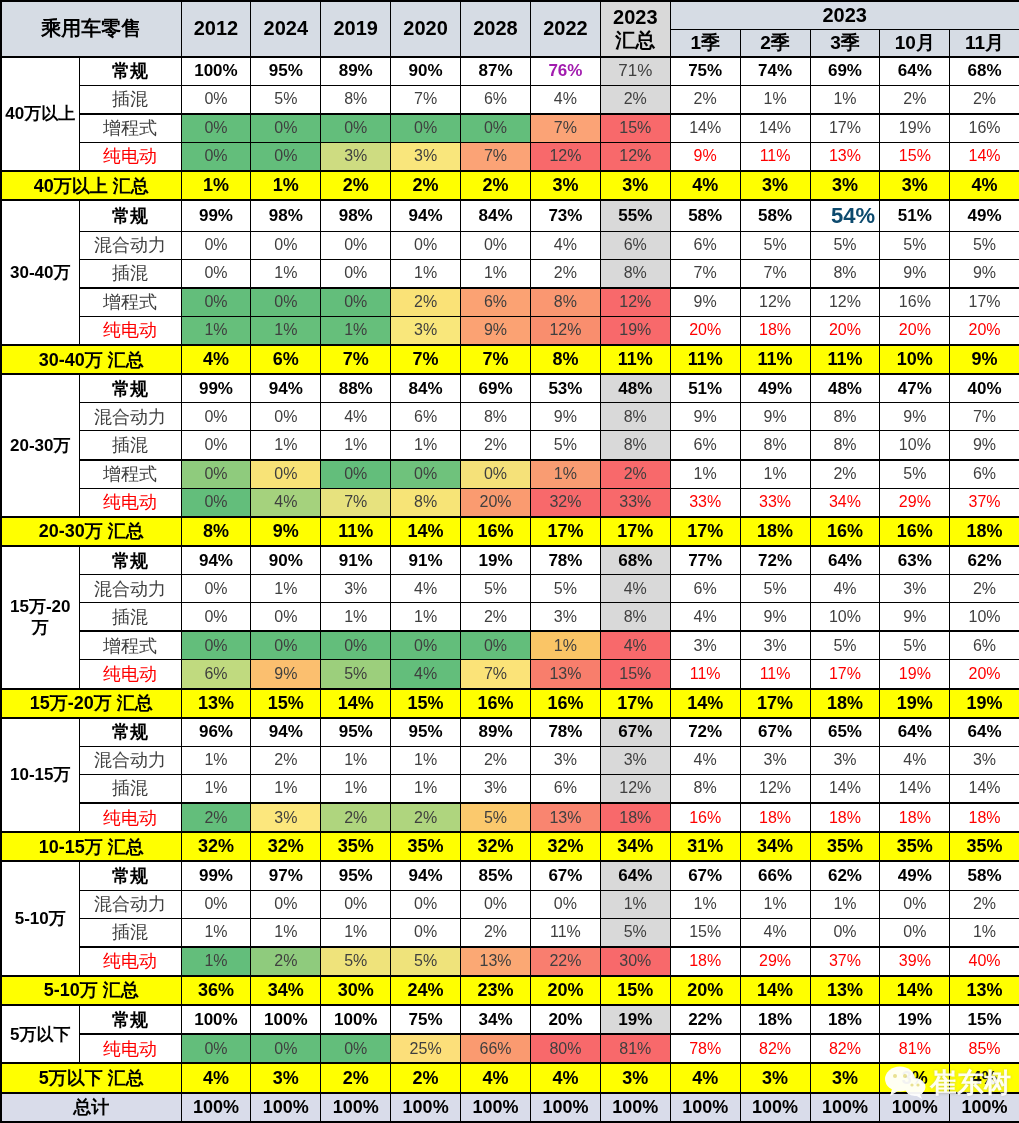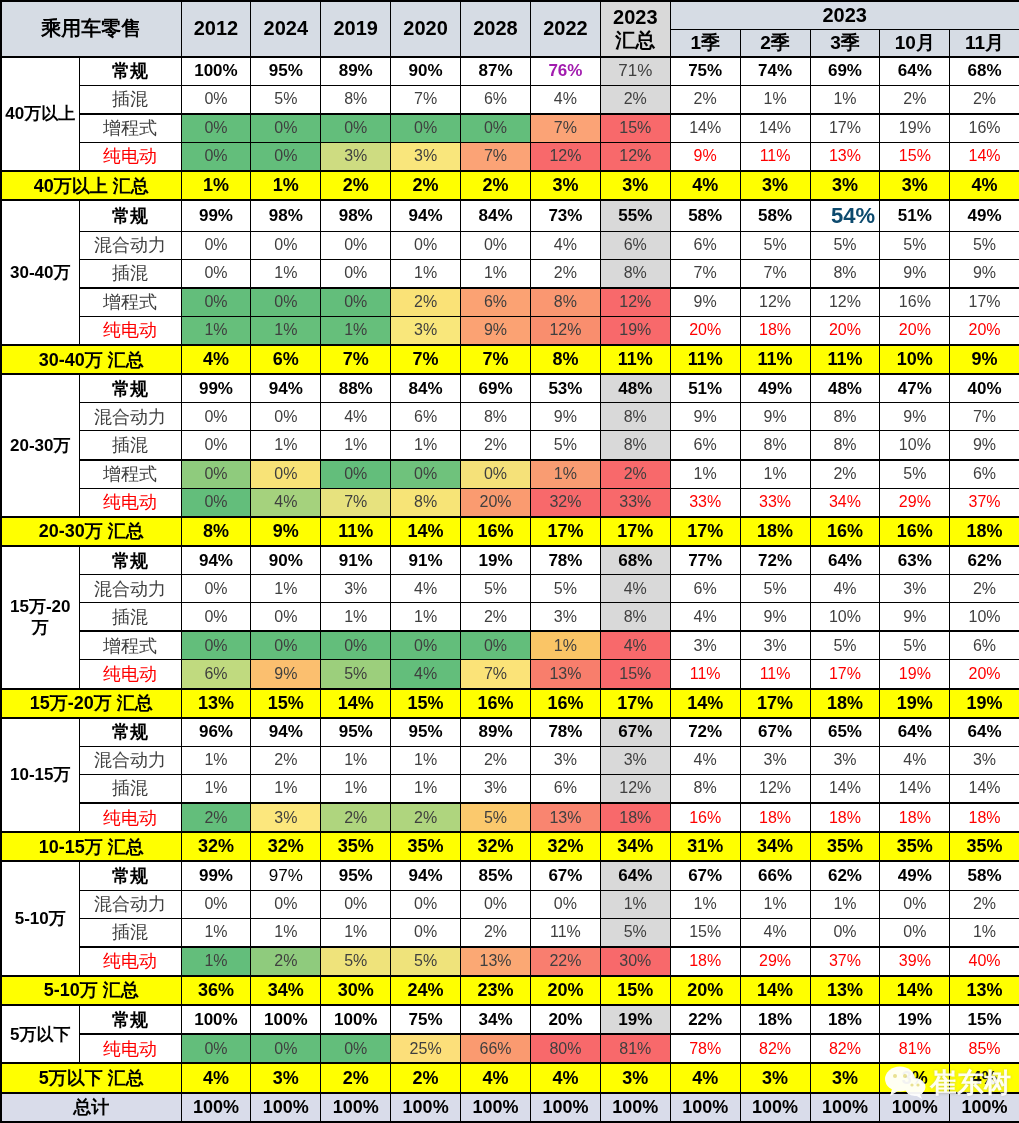--- a/index.html
+++ b/index.html
@@ -485,21 +485,21 @@
         <td class="bt2">31%</td>
         <td class="bt2">34%</td>
         <td class="bt2">35%</td>
         <td class="bt2">35%</td>
         <td class="bt2">35%</td>
       </tr>
       <tr class="boldrow">
         <td class="grouplab bt2" rowspan="4">5-10万</td>
         <td class="ptlab bt2" style="font-weight: 700; color: rgb(0, 0, 0);">常规</td>
         <td class="val bt2" style="font-weight: 700; color: rgb(0, 0, 0); font-size: 17px;">99%</td>
-        <td class="val bt2" style="font-weight: 400; color: rgb(0, 0, 0); font-size: 17px;">97%</td>
+        <td class="val bt2" style="font-weight: 700; color: rgb(0, 0, 0); font-size: 17px;">97%</td>
         <td class="val bt2" style="font-weight: 700; color: rgb(0, 0, 0); font-size: 17px;">95%</td>
         <td class="val bt2" style="font-weight: 700; color: rgb(0, 0, 0); font-size: 17px;">94%</td>
         <td class="val bt2" style="font-weight: 700; color: rgb(0, 0, 0); font-size: 17px;">85%</td>
         <td class="val bt2" style="font-weight: 700; color: rgb(0, 0, 0); font-size: 17px;">67%</td>
         <td class="val bt2 graycell" style="font-weight: 700; color: rgb(0, 0, 0); font-size: 17px;">64%</td>
         <td class="val bt2" style="font-weight: 700; color: rgb(0, 0, 0); font-size: 17px;">67%</td>
         <td class="val bt2" style="font-weight: 700; color: rgb(0, 0, 0); font-size: 17px;">66%</td>
         <td class="val bt2" style="font-weight: 700; color: rgb(0, 0, 0); font-size: 17px;">62%</td>
         <td class="val bt2" style="font-weight: 700; color: rgb(0, 0, 0); font-size: 17px;">49%</td>
         <td class="val bt2" style="font-weight: 700; color: rgb(0, 0, 0); font-size: 17px;">58%</td>

